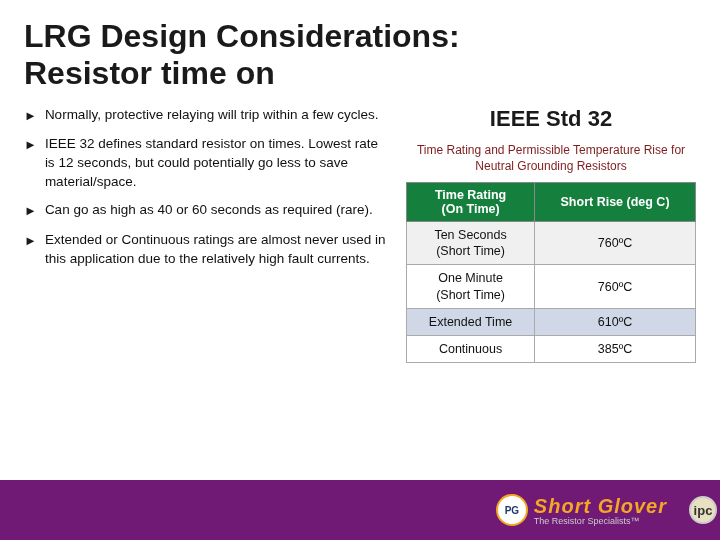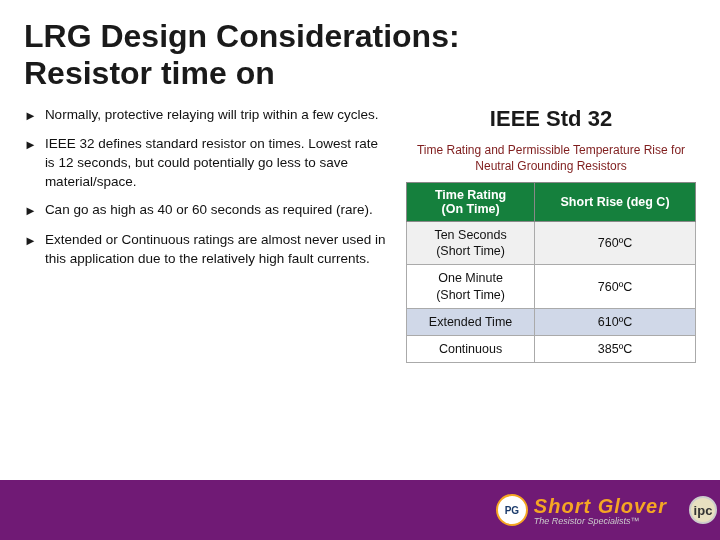--- a/index.html
+++ b/index.html
@@ -167,21 +167,20 @@
 
     .logo-text-col {
       display: flex;
       flex-direction: column;
       align-items: flex-start;
     }
 
     .resistor-specialists {
       font-size: 9px;
       color: #ccc;
-      font-style: italic;
       margin-top: -2px;
     }
 
     .ipc-badge {
       width: 28px;
       height: 28px;
       border-radius: 50%;
       background: #e8e0c0;
       border: 2px solid #ccc;
       display: flex;

